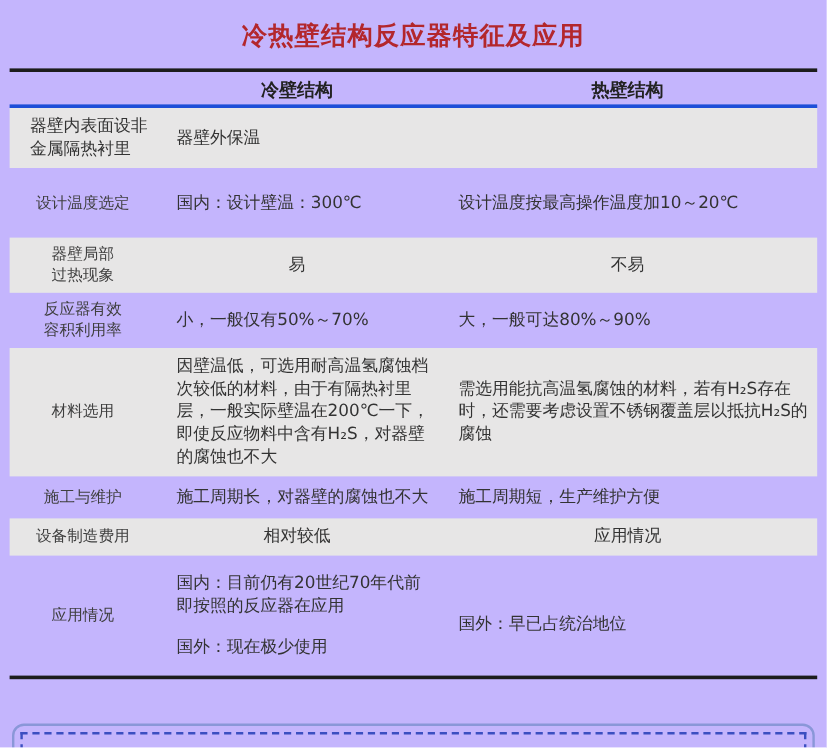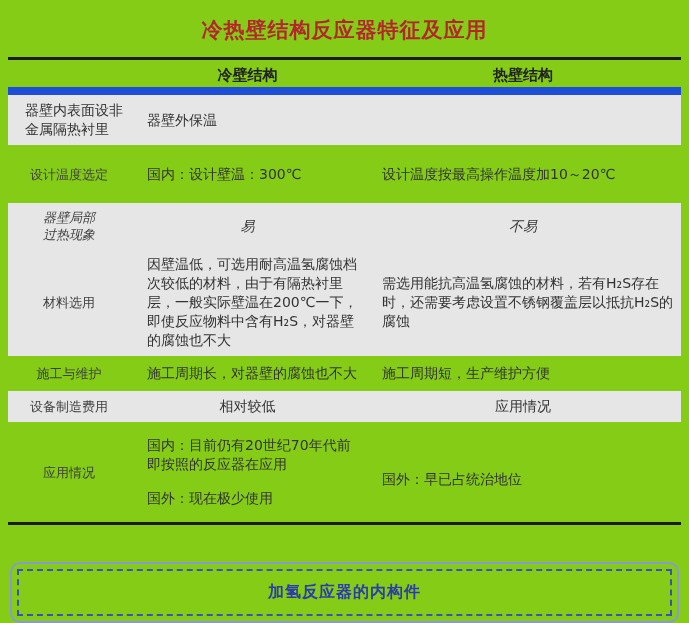--- a/index.html
+++ b/index.html
@@ -1,19 +1,19 @@
 <!DOCTYPE html>
 <html><head>
 <meta charset="utf-8">
 <style>
   html,body{margin:0;padding:0;background:#ffffff;}
   .page{
     position:relative;
     width:689px;height:623px;
-    background:#84cc16;
+    background:#c4b5fd;
     font-family:"DejaVu Sans","Liberation Sans",sans-serif;
     color:#3a3a3a;
     overflow:hidden;
   }
   .title{
     margin:0;
     padding-top:16px;
     height:41px;
     text-align:center;
     font-size:21px;
@@ -25,21 +25,21 @@
     margin:0 8px;
     border-top:3px solid #1c1c1c;
     border-bottom:3px solid #1c1c1c;
   }
   .row{
     display:grid;
     grid-template-columns:122px 235px 1fr;
   }
   .thead{
     height:27px;
-    border-bottom:8px solid #1d4ed8;
+    border-bottom:3px solid #1d4ed8;
     font-family:Liberation Serif, serif;
   }
   .thead .cell{font-size:15px;font-weight:bold;color:#222;}
   .shade{background:#e7e6e6;}
   .cell{
     display:flex;
     flex-direction:column;
     justify-content:center;
     padding:6px 6px;
     box-sizing:border-box;
@@ -54,21 +54,21 @@
   .val{
     font-size:14px;
     line-height:19px;
     color:#333333;
   }
   .center{align-items:center;text-align:center;}
   .left{align-items:flex-start;text-align:left;margin-left:11px;}
   .p2{margin-top:15px;}
   .r0{min-height:33px;}
   .r1{min-height:58px;}
-  .r2{min-height:34px;font-style:italic;}
+  .r2{min-height:34px;}
   .r3{min-height:39px;}
   .r4{min-height:89px;}
   .r5{min-height:35px;}
   .r6{min-height:31px;}
   .r7{min-height:100px;}
   .footer-box{
     margin:37px 10px 0 10px;
     border:2px solid #8a97d8;
     border-radius:10px;
     padding:5px;
@@ -116,20 +116,28 @@
 
     <div class="row r2 shade">
       <div class="cell label">
         <div>器壁局部</div>
         <div>过热现象</div>
       </div>
       <div class="cell val center">易</div>
       <div class="cell val center">不易</div>
     </div>
 
+    <div class="row r3">
+      <div class="cell label">
+        <div>反应器有效</div>
+        <div>容积利用率</div>
+      </div>
+      <div class="cell val left">小，一般仅有50%～70%</div>
+      <div class="cell val left">大，一般可达80%～90%</div>
+    </div>
 
     <div class="row r4 shade">
       <div class="cell label">材料选用</div>
       <div class="cell val left">因壁温低，可选用耐高温氢腐蚀档次较低的材料，由于有隔热衬里层，一般实际壁温在200℃一下，即使反应物料中含有H₂S，对器壁的腐蚀也不大</div>
       <div class="cell val left">需选用能抗高温氢腐蚀的材料，若有H₂S存在时，还需要考虑设置不锈钢覆盖层以抵抗H₂S的腐蚀</div>
     </div>
 
     <div class="row r5">
       <div class="cell label">施工与维护</div>
       <div class="cell val left">施工周期长，对器壁的腐蚀也不大</div>

